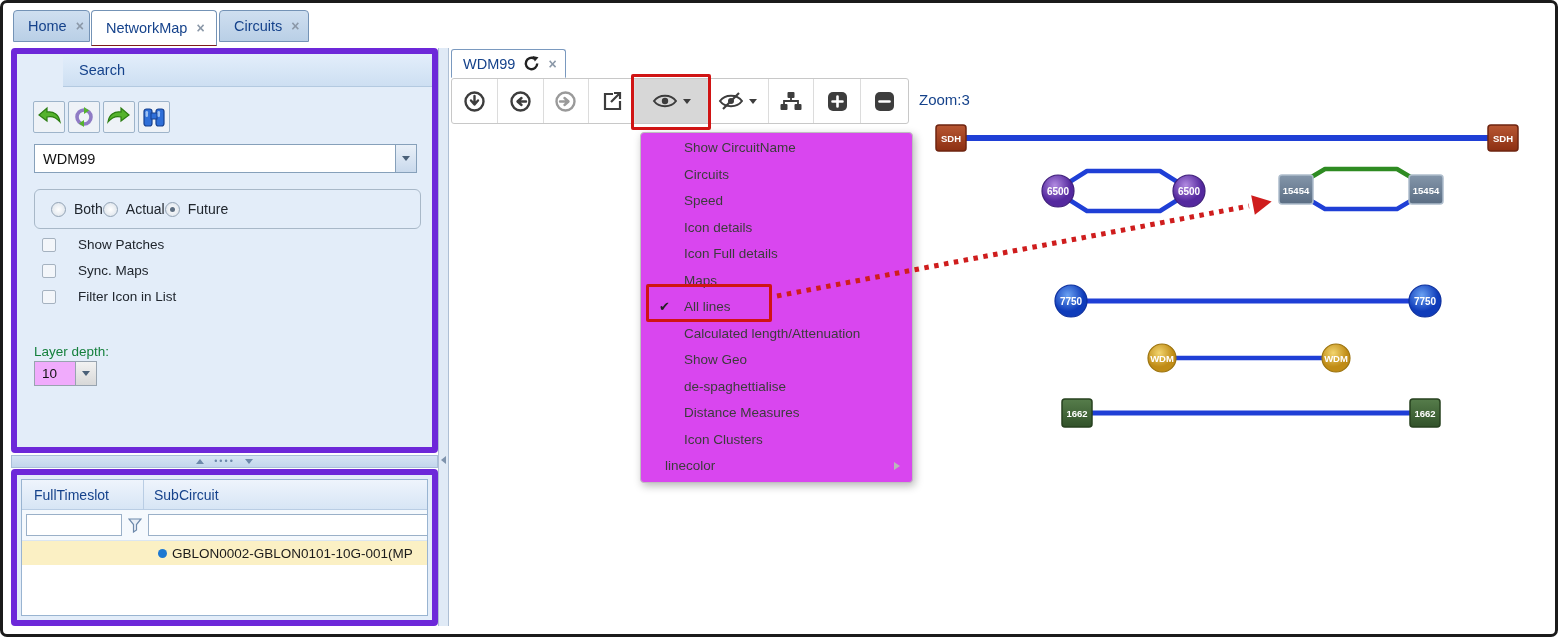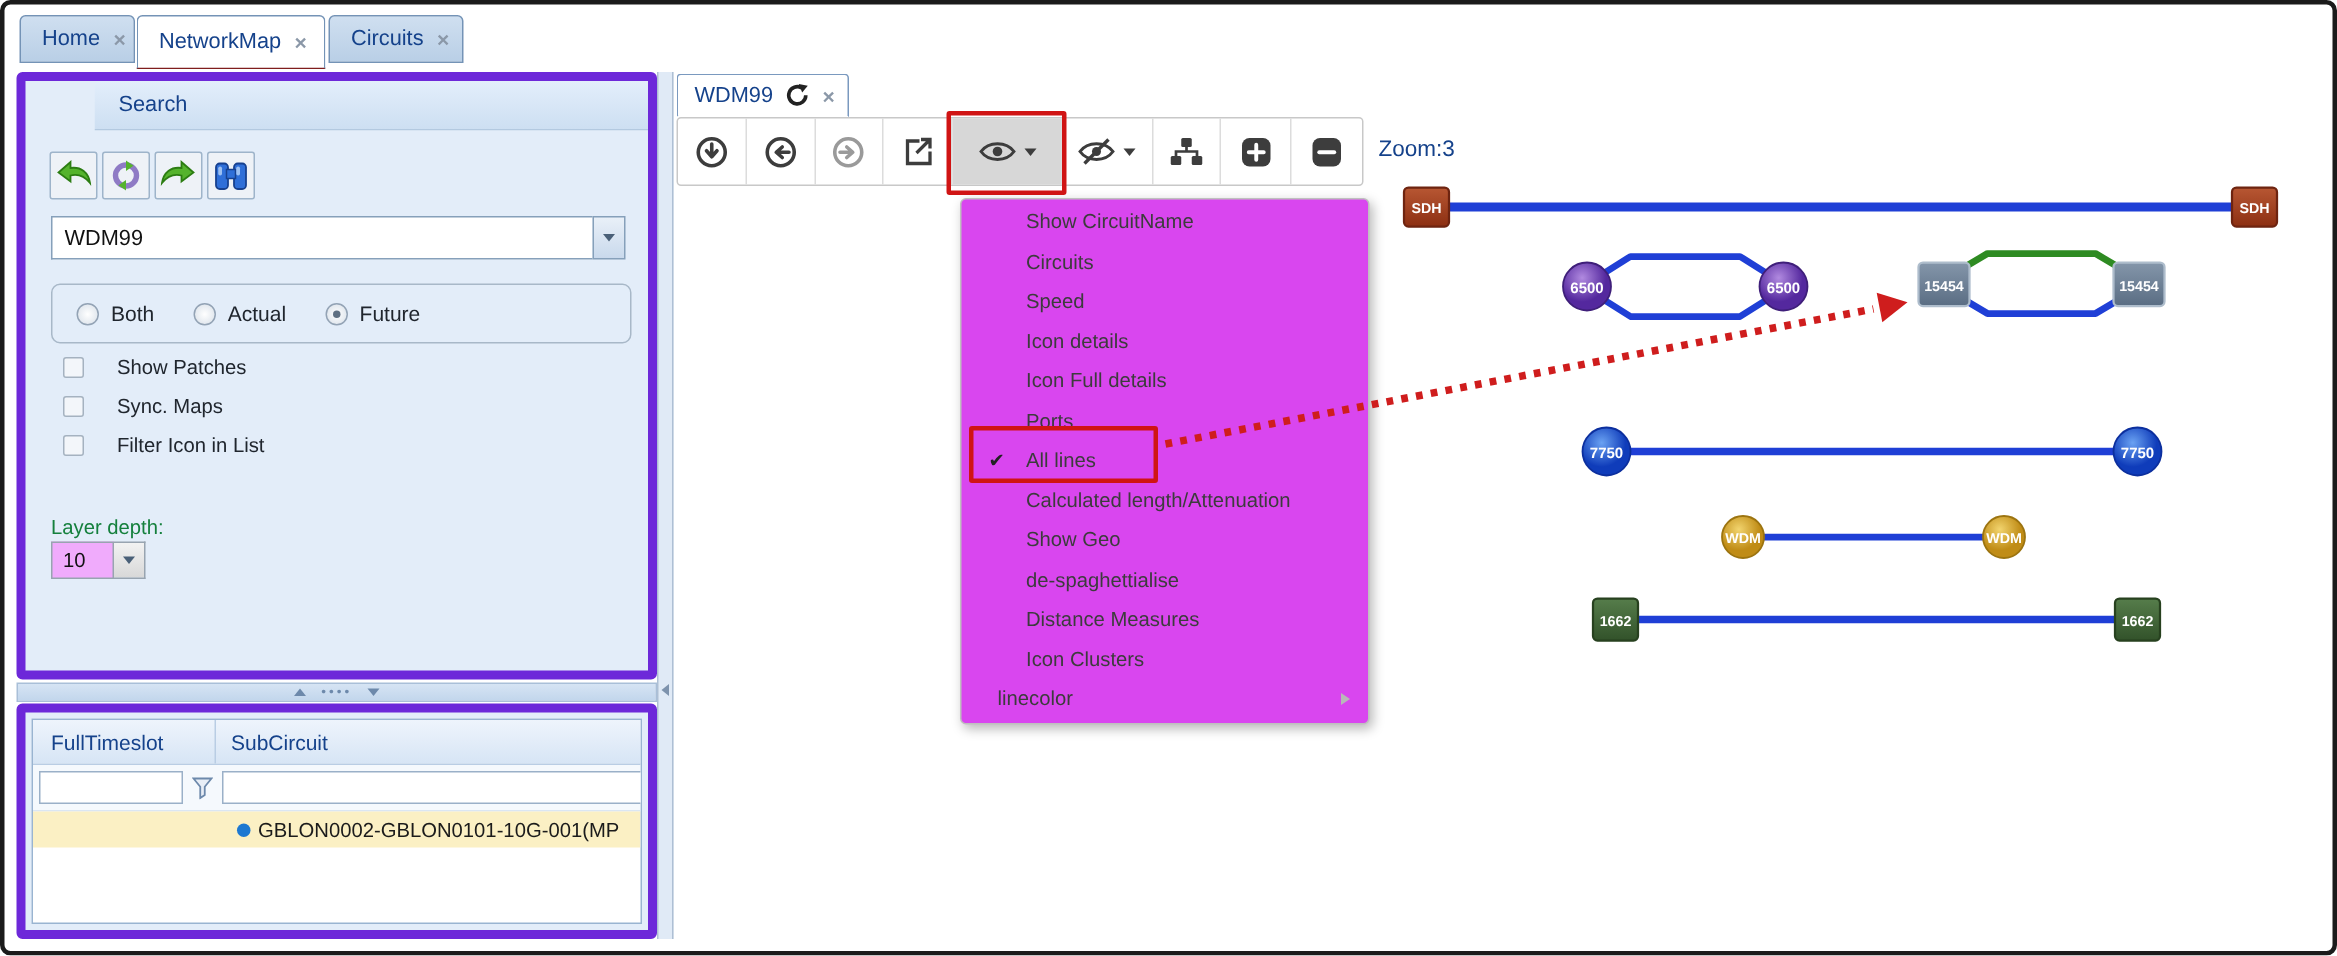--- a/index.html
+++ b/index.html
@@ -19,21 +19,21 @@
   #search-panel{left:8px;top:45px;width:427px;height:405px;}
   .panel-header{height:33px;background:linear-gradient(#e3eefb,#cddff2);border-bottom:1px solid #b3c9e0;
     border-radius:4px 4px 0 0;display:flex;align-items:center;padding-left:16px;color:#15428b;font-size:14.5px;}
   .icon-btn{position:absolute;width:32px;height:32px;background:#eef2f7;border:1px solid #9eb4ca;border-radius:2px;
     display:flex;align-items:center;justify-content:center;cursor:pointer;}
   .combo{position:absolute;display:flex;}
   .combo input{flex:1;height:29px;border:1px solid #86a0ba;border-right:none;padding:0 8px;font-size:14.5px;color:#111;}
   .combo .drop-btn{width:22px;height:29px;background:linear-gradient(#e9f0f8,#c9d9ec);border:1px solid #86a0ba;
     display:flex;align-items:center;justify-content:center;cursor:pointer;}
   .caret-down{width:0;height:0;border-left:4px solid transparent;border-right:4px solid transparent;border-top:5px solid #4a6078;}
-  .fieldset{position:absolute;border:1px solid #a8b8c8;border-radius:6px;display:flex;align-items:center;gap:26px;padding-left:16px;}
+  .fieldset{position:absolute;border:1px solid #a8b8c8;border-radius:6px;display:flex;align-items:center;padding-left:16px;}
   .radio-item{display:flex;align-items:center;gap:8px;font-size:14px;color:#20262e;cursor:pointer;}
   .radio{width:15px;height:15px;border-radius:50%;border:1px solid #93a3b5;background:radial-gradient(#fff,#d7dfe8);position:relative;}
   .radio.sel::after{content:"";position:absolute;left:4px;top:4px;width:5px;height:5px;border-radius:50%;background:#5e6f82;}
   .check-row{position:absolute;display:flex;align-items:center;gap:22px;font-size:13.5px;color:#20262e;cursor:pointer;}
   .checkbox{width:14px;height:14px;border:1px solid #a5b2c0;background:#f3f6fa;border-radius:2px;}
   .small-label{position:absolute;font-size:13.5px;color:#15803d;}
   .mini-combo{position:absolute;display:flex;}
   .mini-combo .val{width:42px;height:25px;background:#f0abfc;border:1px solid #98a4b0;font-size:13.5px;color:#111;
     display:flex;align-items:center;padding-left:7px;}
   .mini-combo .drop-btn{width:21px;height:25px;background:linear-gradient(#f2f2f2,#d8d8d8);border:1px solid #98a4b0;border-left:none;
@@ -381,21 +381,21 @@
       <text x="975" y="293" text-anchor="middle" font-size="9.5" class="node-label">1662</text>
     </g>
   </svg>
 
   <div id="view-menu">
     <div class="menu-item"><span>Show CircuitName</span></div>
     <div class="menu-item"><span>Circuits</span></div>
     <div class="menu-item"><span>Speed</span></div>
     <div class="menu-item"><span>Icon details</span></div>
     <div class="menu-item"><span>Icon Full details</span></div>
-    <div class="menu-item"><span>Ports</span></div>
+    <div class="menu-item"><span>Maps</span></div>
     <div class="menu-item">
       <span class="check">✔</span>
       <span>All lines</span>
     </div>
     <div class="menu-item"><span>Calculated length/Attenuation</span></div>
     <div class="menu-item"><span>Show Geo</span></div>
     <div class="menu-item"><span>de-spaghettialise</span></div>
     <div class="menu-item"><span>Distance Measures</span></div>
     <div class="menu-item"><span>Icon Clusters</span></div>
     <div class="menu-item parent">

